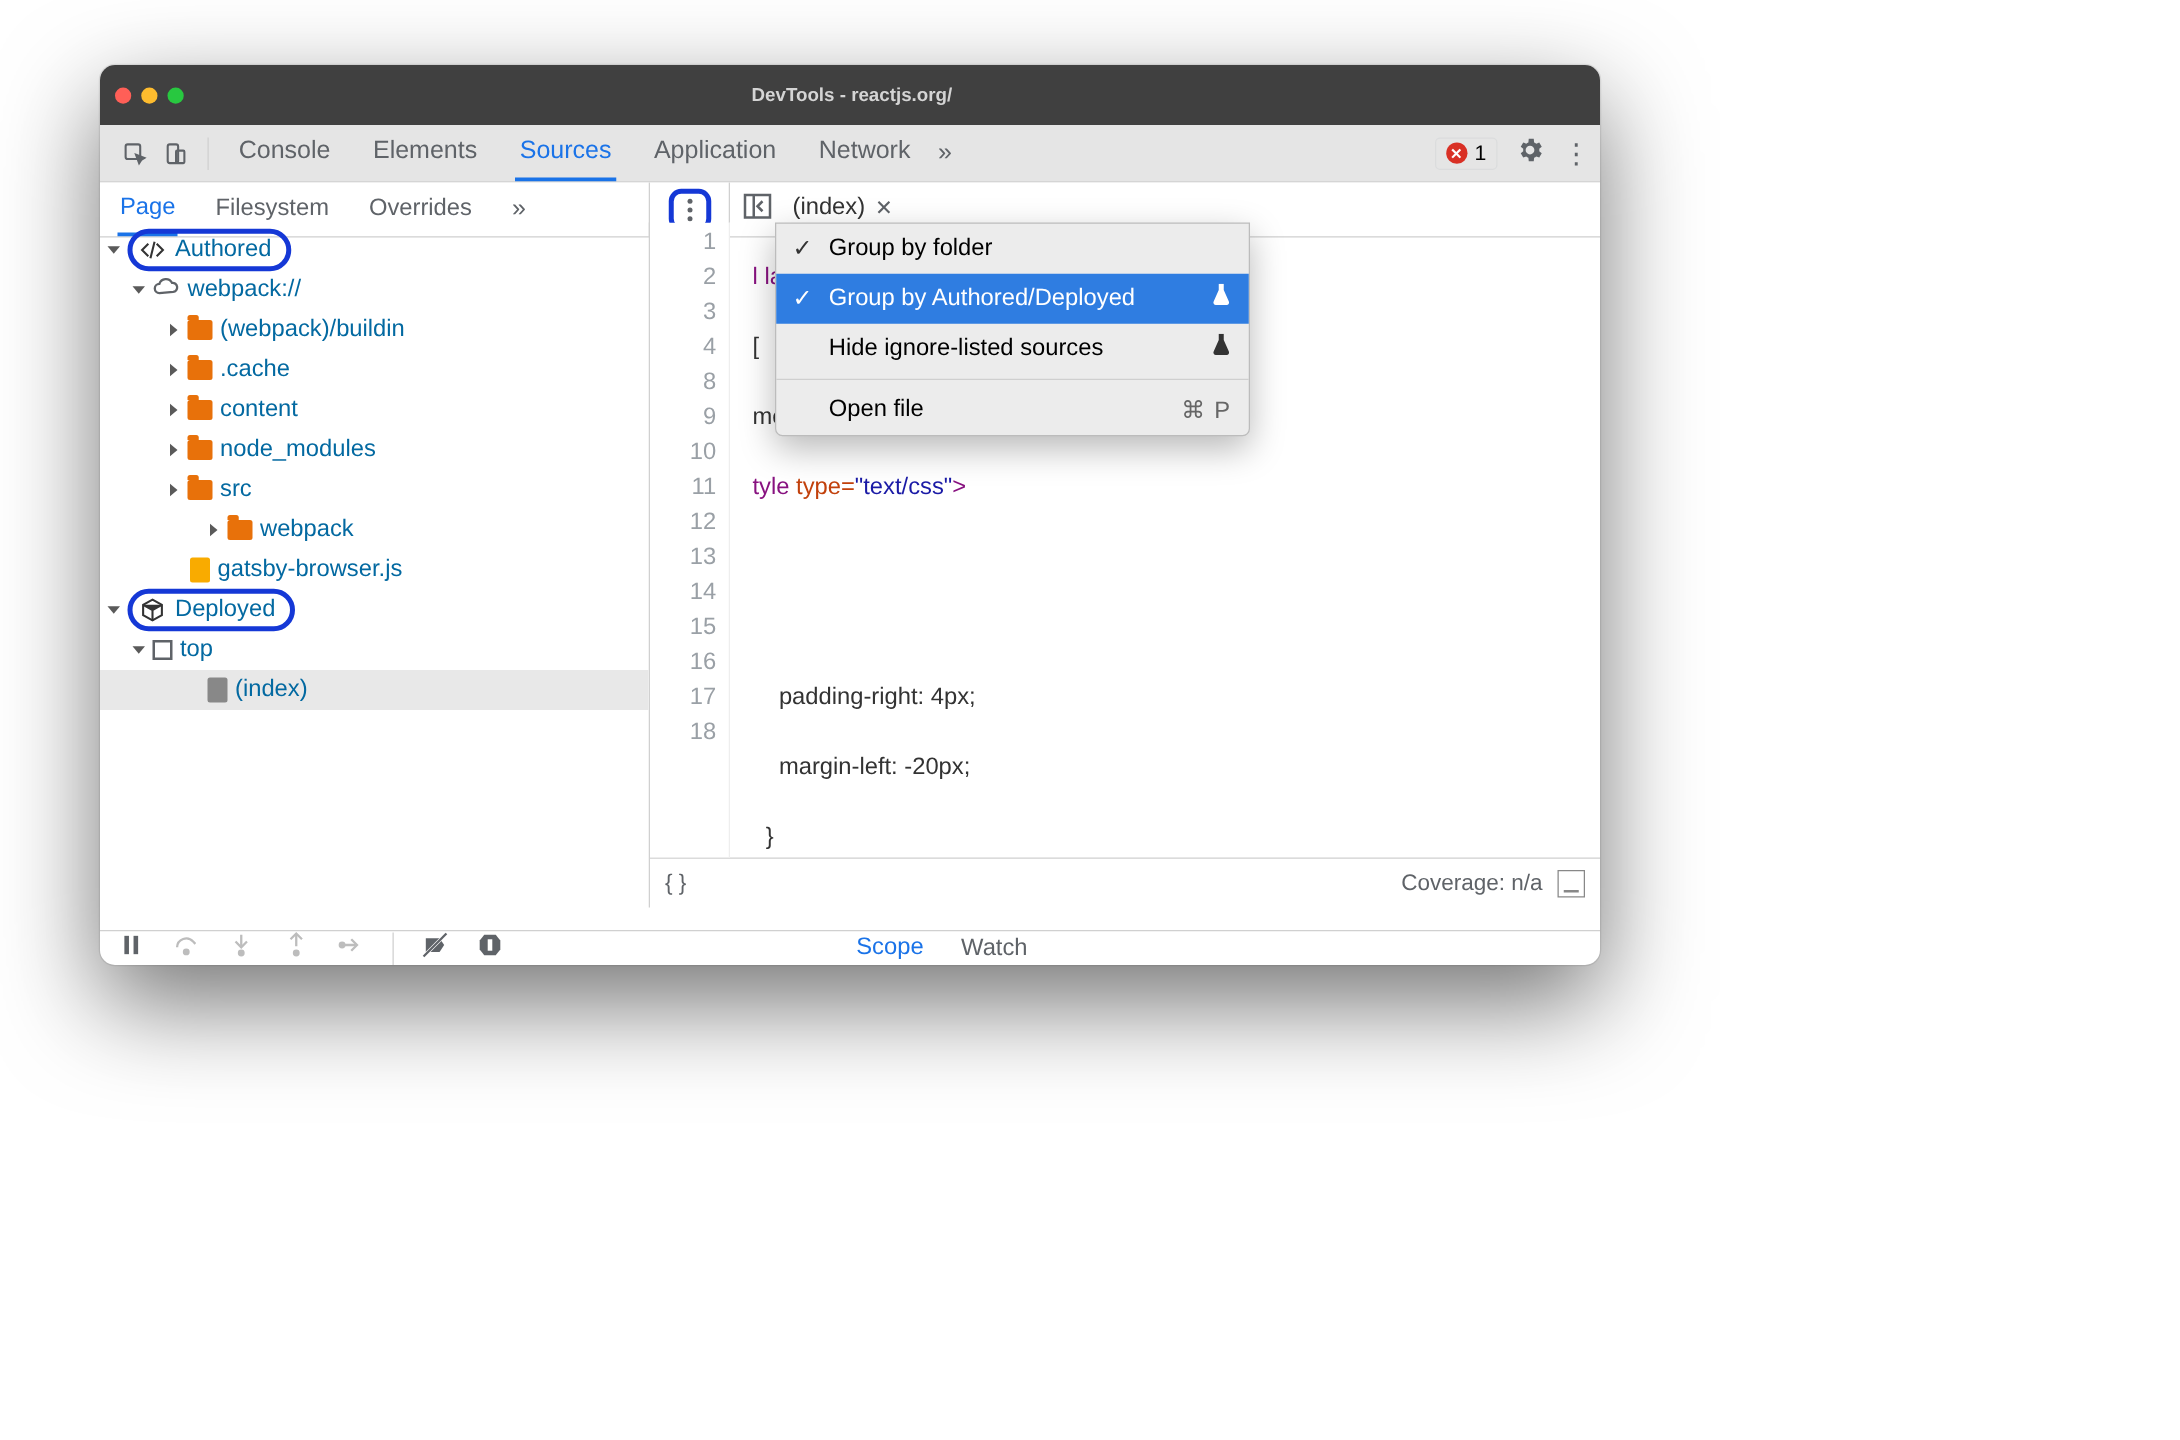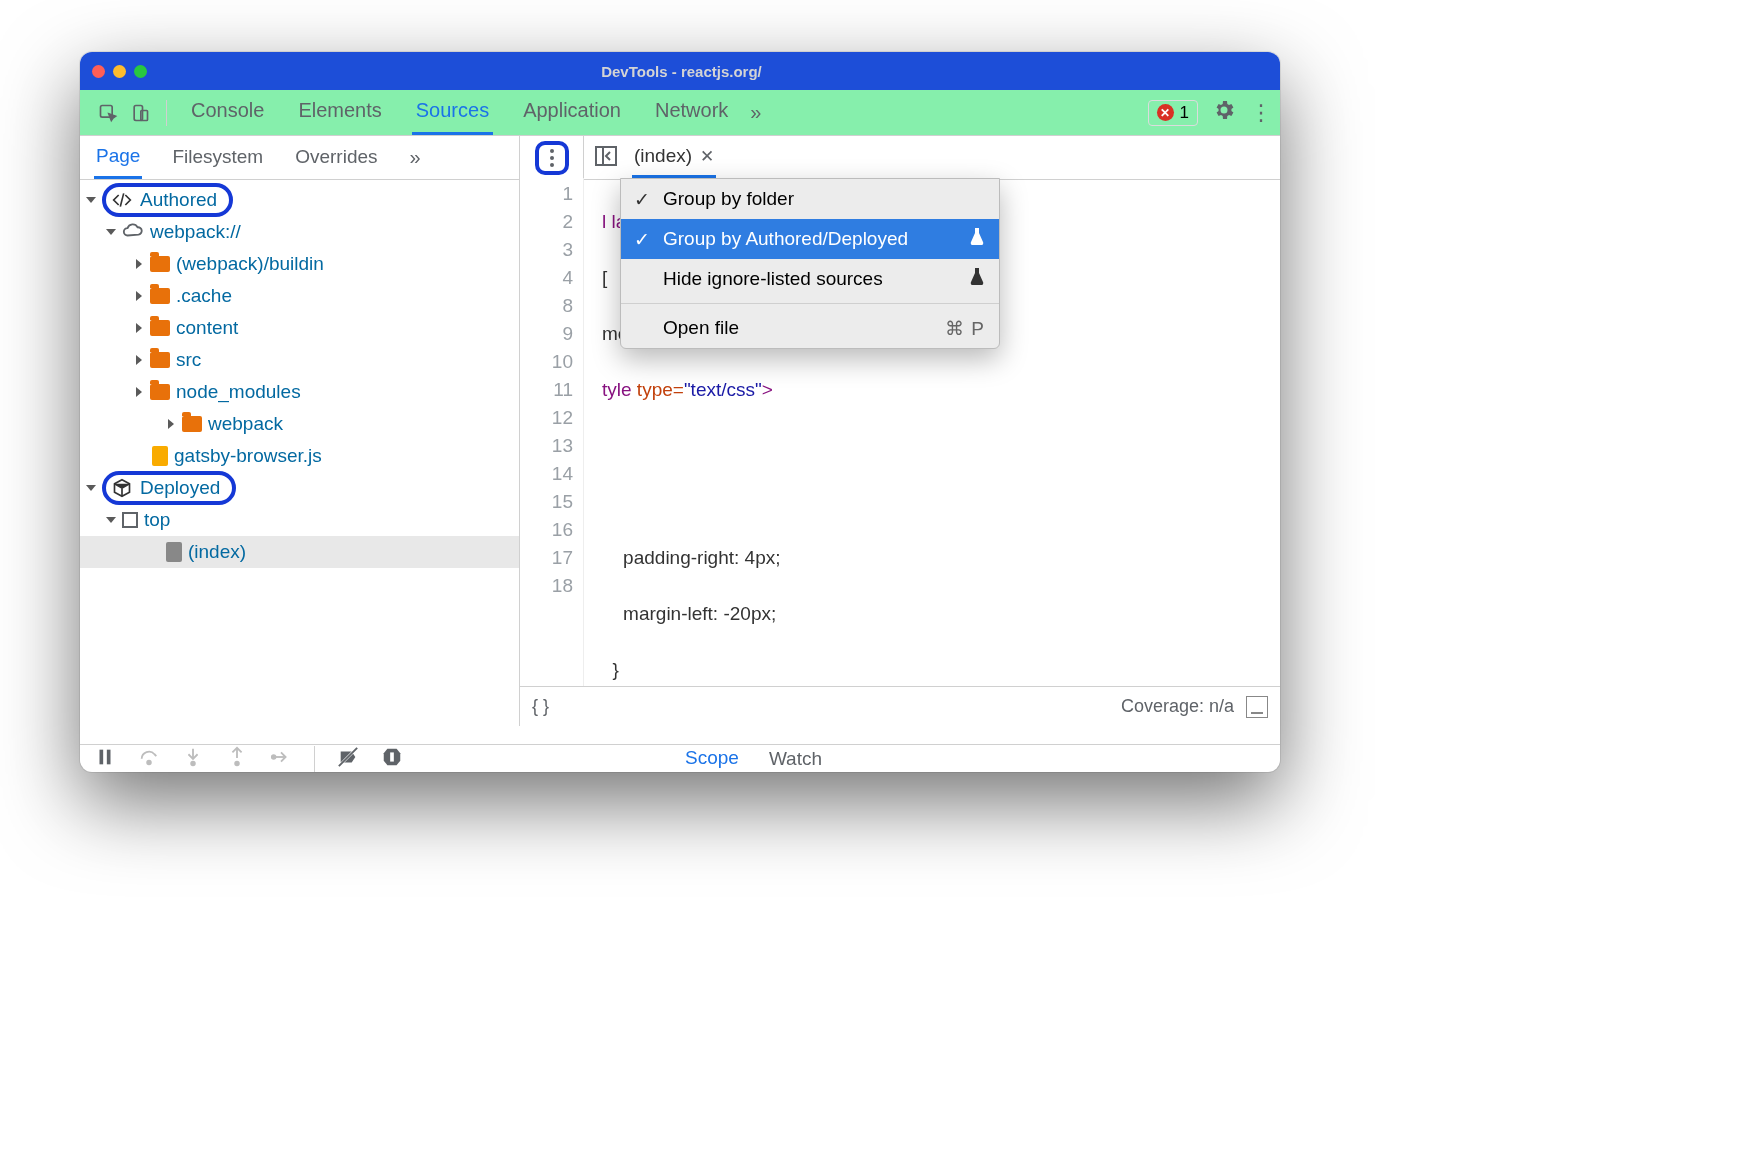--- a/index.html
+++ b/index.html
@@ -4,28 +4,28 @@
 <style>
   * { box-sizing: border-box; margin: 0; padding: 0; font-family: -apple-system, BlinkMacSystemFont, "Segoe UI", Helvetica, Arial, sans-serif; }
   html, body { width: 1744px; height: 1152px; background: #fff; }
   .stage { position: relative; width: 1744px; height: 1152px; }
   .window {
     position: absolute; left: 80px; top: 52px; width: 1200px; height: 720px;
     background: #fff; border-radius: 12px; overflow: hidden;
     box-shadow: 0 30px 80px rgba(0,0,0,.55), 0 0 0 1px rgba(0,0,0,.08);
   }
   
-  .titlebar { height: 38px; background: #1d4ed8; display: flex; align-items: center; padding: 0 12px; }
+  .titlebar { height: 48px; background: #404040; display: flex; align-items: center; padding: 0 12px; }
   .traffic { display: flex; gap: 8px; }
   .dot { width: 13px; height: 13px; border-radius: 50%; }
   .dot.red { background:#ff5f57; } .dot.yellow{background:#febc2e;} .dot.green{background:#28c840;}
   .titlebar-title { flex: 1; text-align: center; color: #d4d4d4; font-size: 15px; font-weight: 600; }
 
   
-  .toolbar { height: 46px; border-bottom: 1px solid #d0d0d0; display:flex; align-items:center; padding: 0 8px 0 14px; gap: 4px; background:#86efac;}
+  .toolbar { height: 46px; border-bottom: 1px solid #d0d0d0; display:flex; align-items:center; padding: 0 8px 0 14px; gap: 4px; background:#e5e5e5;}
   .toolbar .ico { width:28px; height:28px; display:flex; align-items:center; justify-content:center; color:#5f6368; }
   .toolbar .ico svg { width:20px; height:20px; }
   .vsep { width:1px; height:26px; background:#d0d0d0; margin:0 8px; }
   .main-tabs { display:flex; gap: 26px; margin-left: 8px; font-size: 20px; color:#5f6368; }
   .main-tab { padding: 8px 4px 10px; cursor:pointer; }
   .main-tab.active { color:#1a73e8; border-bottom: 3px solid #1a73e8; font-weight:500;}
   .chev { font-size: 20px; color:#5f6368; margin-left: 14px;}
   .toolbar-right { margin-left:auto; display:flex; align-items:center; gap:14px; }
   .error-pill { display:flex; align-items:center; gap:6px; border:1px solid #dbdcdd; border-radius:4px; padding:2px 8px; font-size:17px;}
   .error-pill .cir { width:17px; height:17px; border-radius:50%; background:#d93025; color:#fff; display:flex; align-items:center; justify-content:center; font-size:12px; font-weight:bold;}
@@ -205,26 +205,26 @@
             <span>.cache</span>
           </div>
         <div class="tree-row" style="padding-left:56px">
             <span class="tri"></span>
             <span class="folder-ico"></span>
             <span>content</span>
           </div>
         <div class="tree-row" style="padding-left:56px">
             <span class="tri"></span>
             <span class="folder-ico"></span>
+            <span>node_modules</span>
+          </div>
+        <div class="tree-row" style="padding-left:56px">
+            <span class="tri"></span>
+            <span class="folder-ico"></span>
             <span>src</span>
-          </div>
-        <div class="tree-row" style="padding-left:56px">
-            <span class="tri"></span>
-            <span class="folder-ico"></span>
-            <span>node_modules</span>
           </div>
         <div class="tree-row" style="padding-left:88px">
             <span class="tri"></span>
             <span class="folder-ico"></span>
             <span>webpack</span>
           </div>
         <div class="tree-row" style="padding-left:72px">
             <span class="jsfile"></span>
             <span>gatsby-browser.js</span>
           </div>

